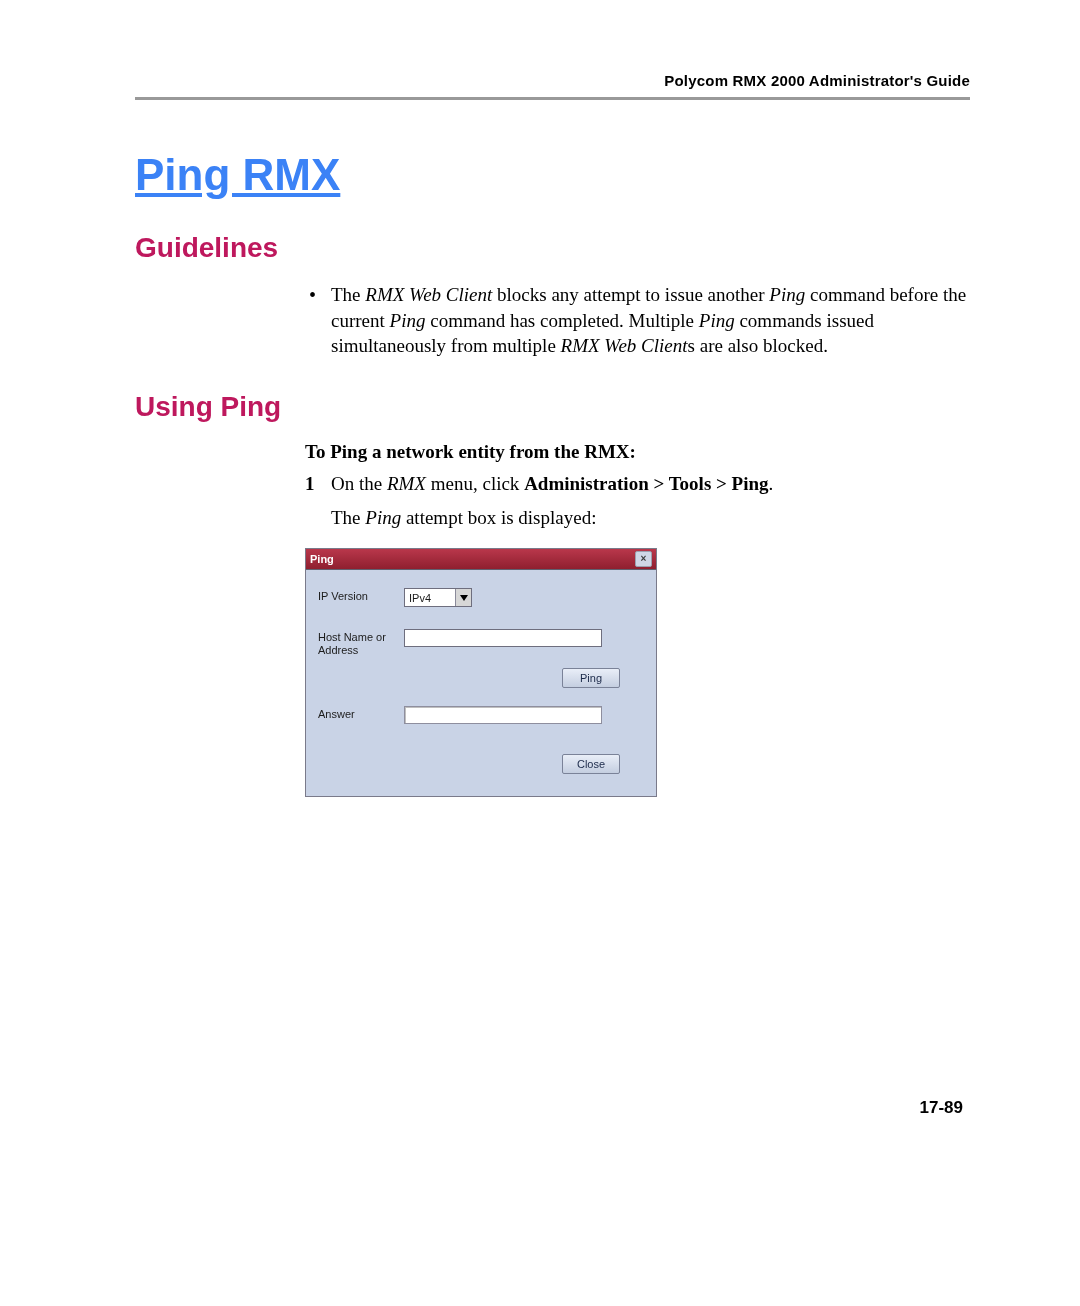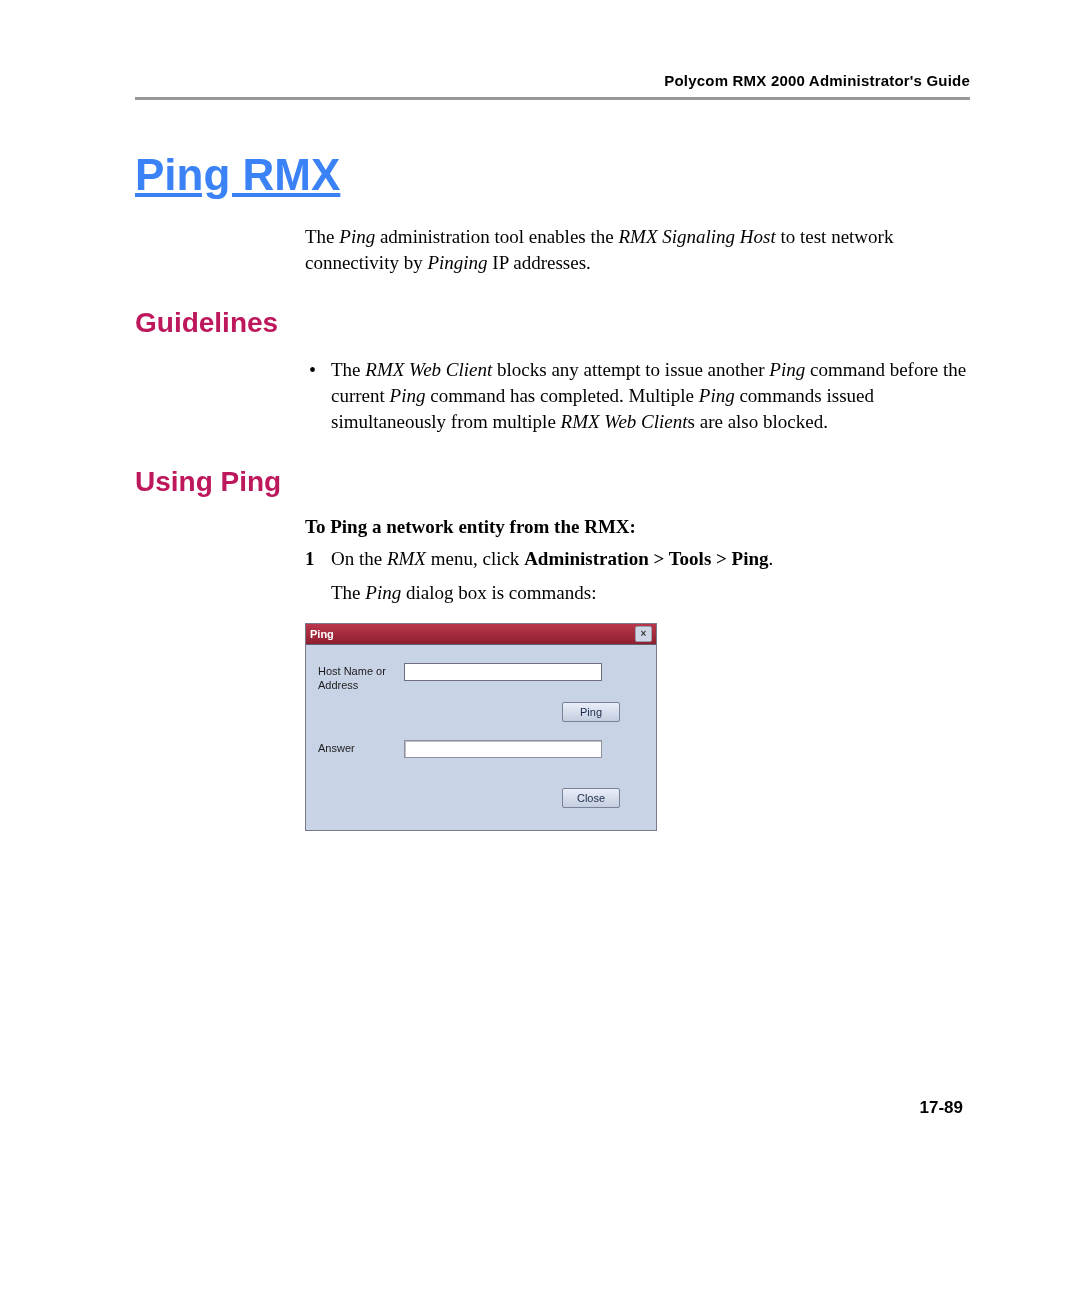--- a/index.html
+++ b/index.html
@@ -222,56 +222,62 @@
 </head>
 <body>
 
 <div class="page">
 
   <div class="running-head">Polycom RMX 2000 Administrator's Guide</div>
   <hr class="rule">
 
   <h1 class="h1">Ping RMX</h1>
 
-  <div class="body-indent">
-    <p class="p">
-      <span>The </span><span class="i">Ping</span><span> administration tool enables the </span><span class="i">RMX Signaling Host</span><span> to test network connectivity by </span><span class="i">Pinging</span><span> IP addresses.</span>
-    </p>
-  </div>
 
   <h2 class="h2">Guidelines</h2>
 
   <div class="body-indent">
     <ul class="bullets">
       <li>
         <span>The </span><span class="i">RMX Web Client</span><span> blocks any attempt to issue another </span><span class="i">Ping</span><span> command before the current </span><span class="i">Ping</span><span> command has completed. Multiple </span><span class="i">Ping</span><span> commands issued simultaneously from multiple </span><span class="i">RMX Web Client</span><span>s are also blocked.</span>
       </li>
     </ul>
   </div>
 
   <h2 class="h2">Using Ping</h2>
 
   <div class="body-indent">
     <div class="instr-head">To Ping a network entity from the RMX:</div>
 
     <div class="step">
       <span class="num">1</span>
       <span>On the </span><span class="i">RMX</span><span> menu, click </span><span class="b">Administration &gt; Tools &gt; Ping</span><span>.</span>
       <span class="after">
-        <span>The </span><span class="i">Ping</span><span> dialog box is commands:</span>
+        <span>The </span><span class="i">Ping</span><span> attempt box is displayed:</span>
       </span>
     </div>
 
     <div class="dialog">
       <div class="dlg-titlebar">
         <span class="title">Ping</span>
         <span class="dlg-closex">×</span>
       </div>
       <div class="dlg-body">
 
+        <div class="dlg-row">
+          <div class="lbl">IP Version</div>
+          <div class="selectbox">
+            <span class="val">IPv4</span>
+            <span class="arrow">
+              <svg width="8" height="6" viewBox="0 0 8 6">
+                  <path d="M0 0 L8 0 L4 6 Z" fill="#000"></path>
+                </svg>
+            </span>
+          </div>
+        </div>
 
         <div class="dlg-row">
           <div class="lbl">Host Name or Address</div>
           <div class="textbox"></div>
         </div>
 
         <div class="row-ping">
           <span class="btn">Ping</span>
         </div>
 

